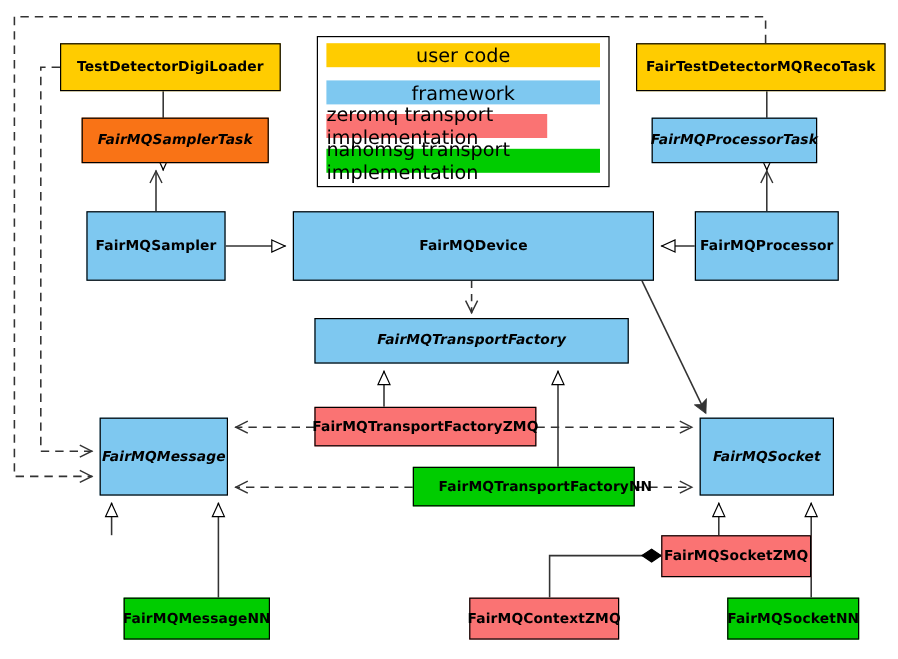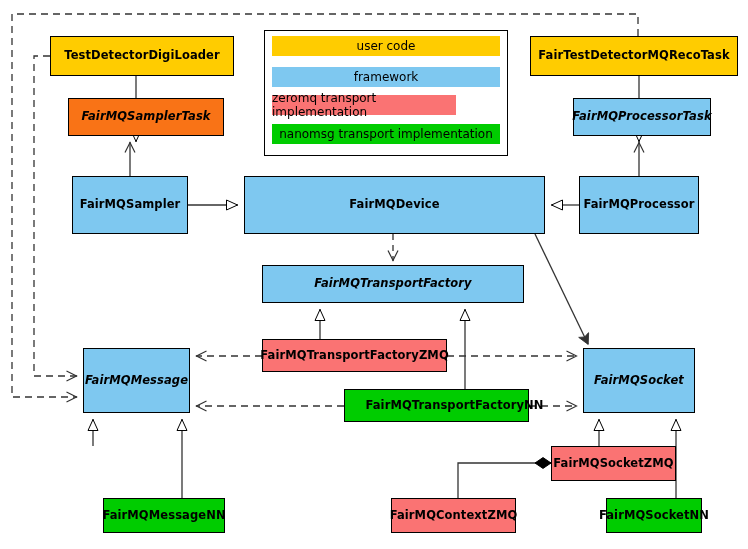--- a/index.html
+++ b/index.html
@@ -6,21 +6,21 @@
   body{width:748px;height:549px;overflow:hidden;
        font-family:"DejaVu Sans","Liberation Sans",sans-serif;}
   #stage{position:relative;width:748px;height:549px;background:#fff;}
   svg.layer{position:absolute;left:0;top:0;width:748px;height:549px;overflow:visible;}
   .node{position:absolute;box-sizing:border-box;border:1px solid #000;
         display:flex;align-items:center;justify-content:center;text-align:center;
         font-size:11.5px;font-weight:bold;color:#000;letter-spacing:.1px;line-height:1.15;z-index:3;}
   .node.abstract{font-style:italic;}
   .legend-box{position:absolute;box-sizing:border-box;background:#fff;border:1px solid #000;z-index:4;}
   .legend-row{position:absolute;box-sizing:border-box;display:flex;align-items:center;
-              justify-content:center;font-size:12px;color:#000;font-weight:normal;z-index:5;}
+              justify-content:center;font-size:16px;color:#000;font-weight:normal;z-index:5;}
 </style>
 </head>
 <body>
 
 <div id="stage">
 
   <svg class="layer" viewBox="0 0 748 549" xmlns="http://www.w3.org/2000/svg">
     <defs>
       <marker id="hollowTri" markerWidth="14" markerHeight="14" refX="12.5" refY="6" orient="auto" markerUnits="userSpaceOnUse">
         <path d="M1,1 L12,6 L1,11 z" fill="#ffffff" stroke="#000" stroke-width="1"></path>
@@ -101,21 +101,21 @@
   </div>
 
   <div class="node" style="left:530px;top:36px;width:208px;height:40px;background:#FFCC00;">
     <span>FairTestDetectorMQRecoTask</span>
   </div>
 
   <div class="node abstract" style="left:68px;top:98px;width:156px;height:38px;background:#f97316;">
     <span>FairMQSamplerTask</span>
   </div>
 
-  <div class="node abstract" style="left:573px;top:98px;width:138px;height:38px;background:#7EC8F0;">
+  <div class="node abstract" style="left:543px;top:98px;width:138px;height:38px;background:#7EC8F0;">
     <span>FairMQProcessorTask</span>
   </div>
 
   <div class="node" style="left:72px;top:176px;width:116px;height:58px;background:#7EC8F0;align-items:center;">
     <span>FairMQSampler</span>
   </div>
 
   <div class="node" style="left:244px;top:176px;width:301px;height:58px;background:#7EC8F0;">
     <span>FairMQDevice</span>
   </div>
@@ -150,17 +150,17 @@
   </div>
 
   <div class="node" style="left:551px;top:446px;width:125px;height:35px;background:#FA7373;">
     <span>FairMQSocketZMQ</span>
   </div>
 
   <div class="node" style="left:391px;top:498px;width:125px;height:35px;background:#FA7373;">
     <span>FairMQContextZMQ</span>
   </div>
 
-  <div class="node" style="left:606px;top:498px;width:96px;height:35px;background:#00CC00;">
+  <div class="node" style="left:606px;top:498px;width:110px;height:35px;background:#00CC00;">
     <span>FairMQSocketNN</span>
   </div>
 
 </div>
 
 </body></html>

